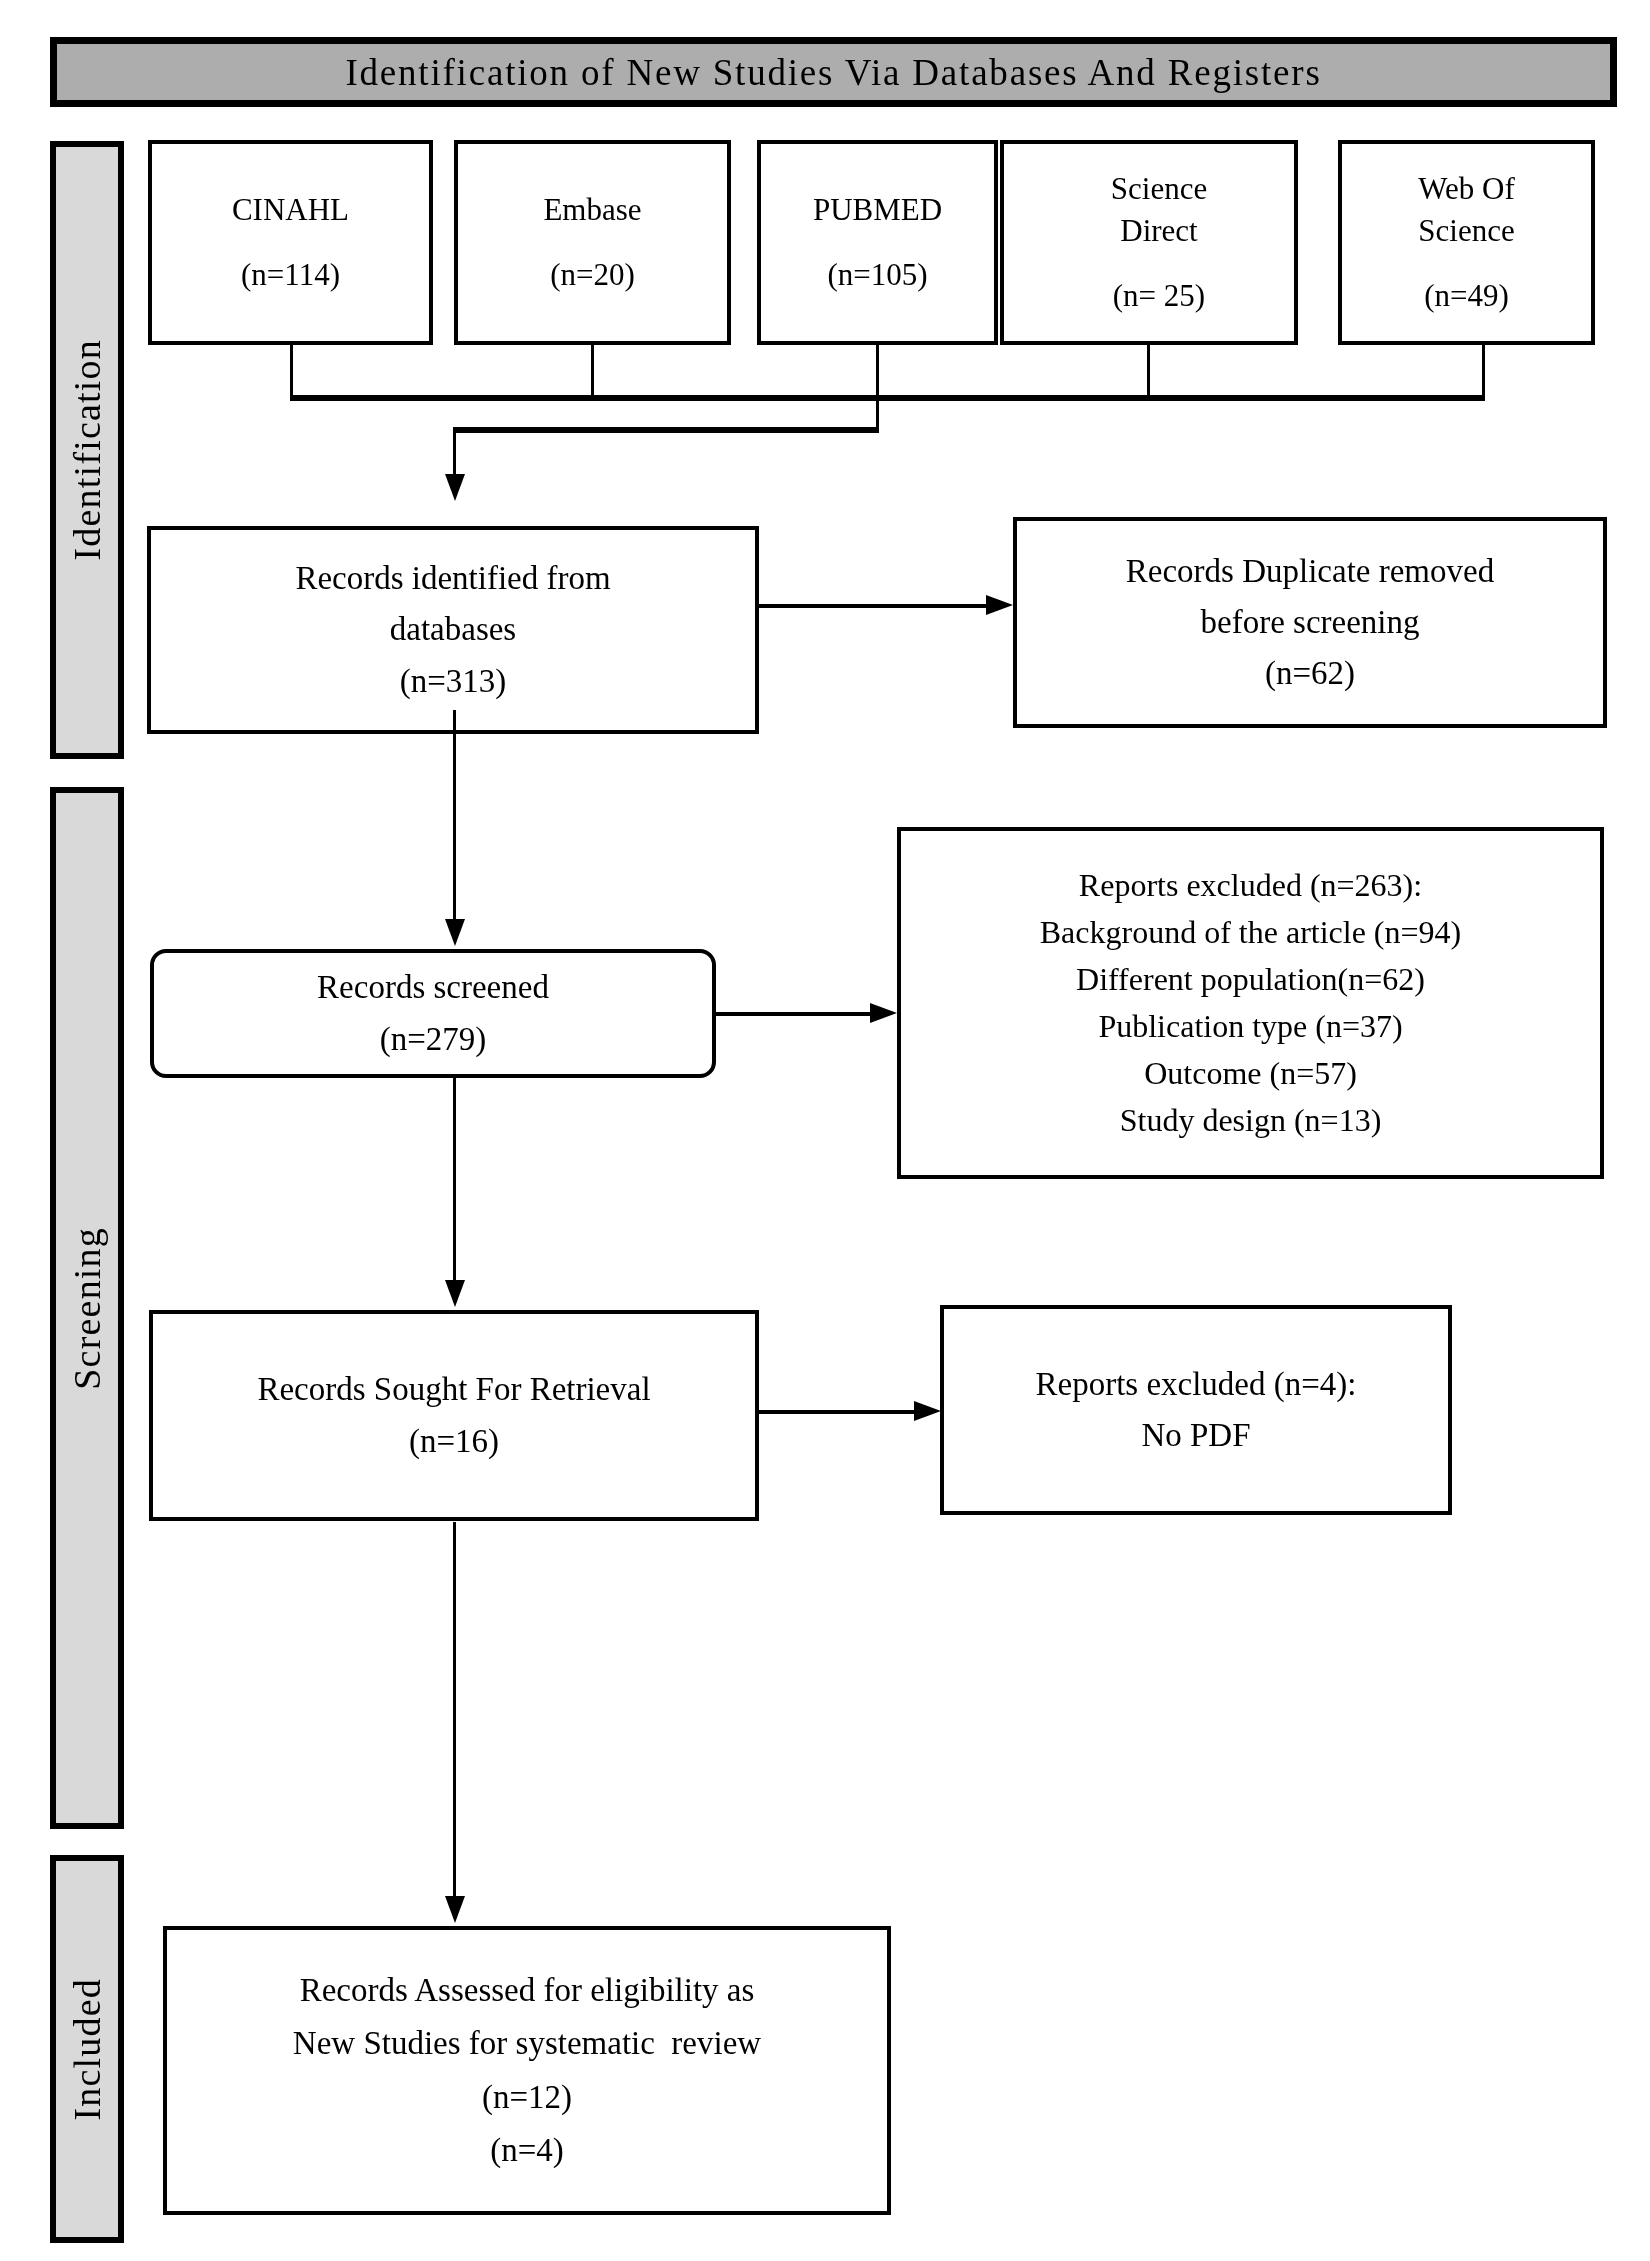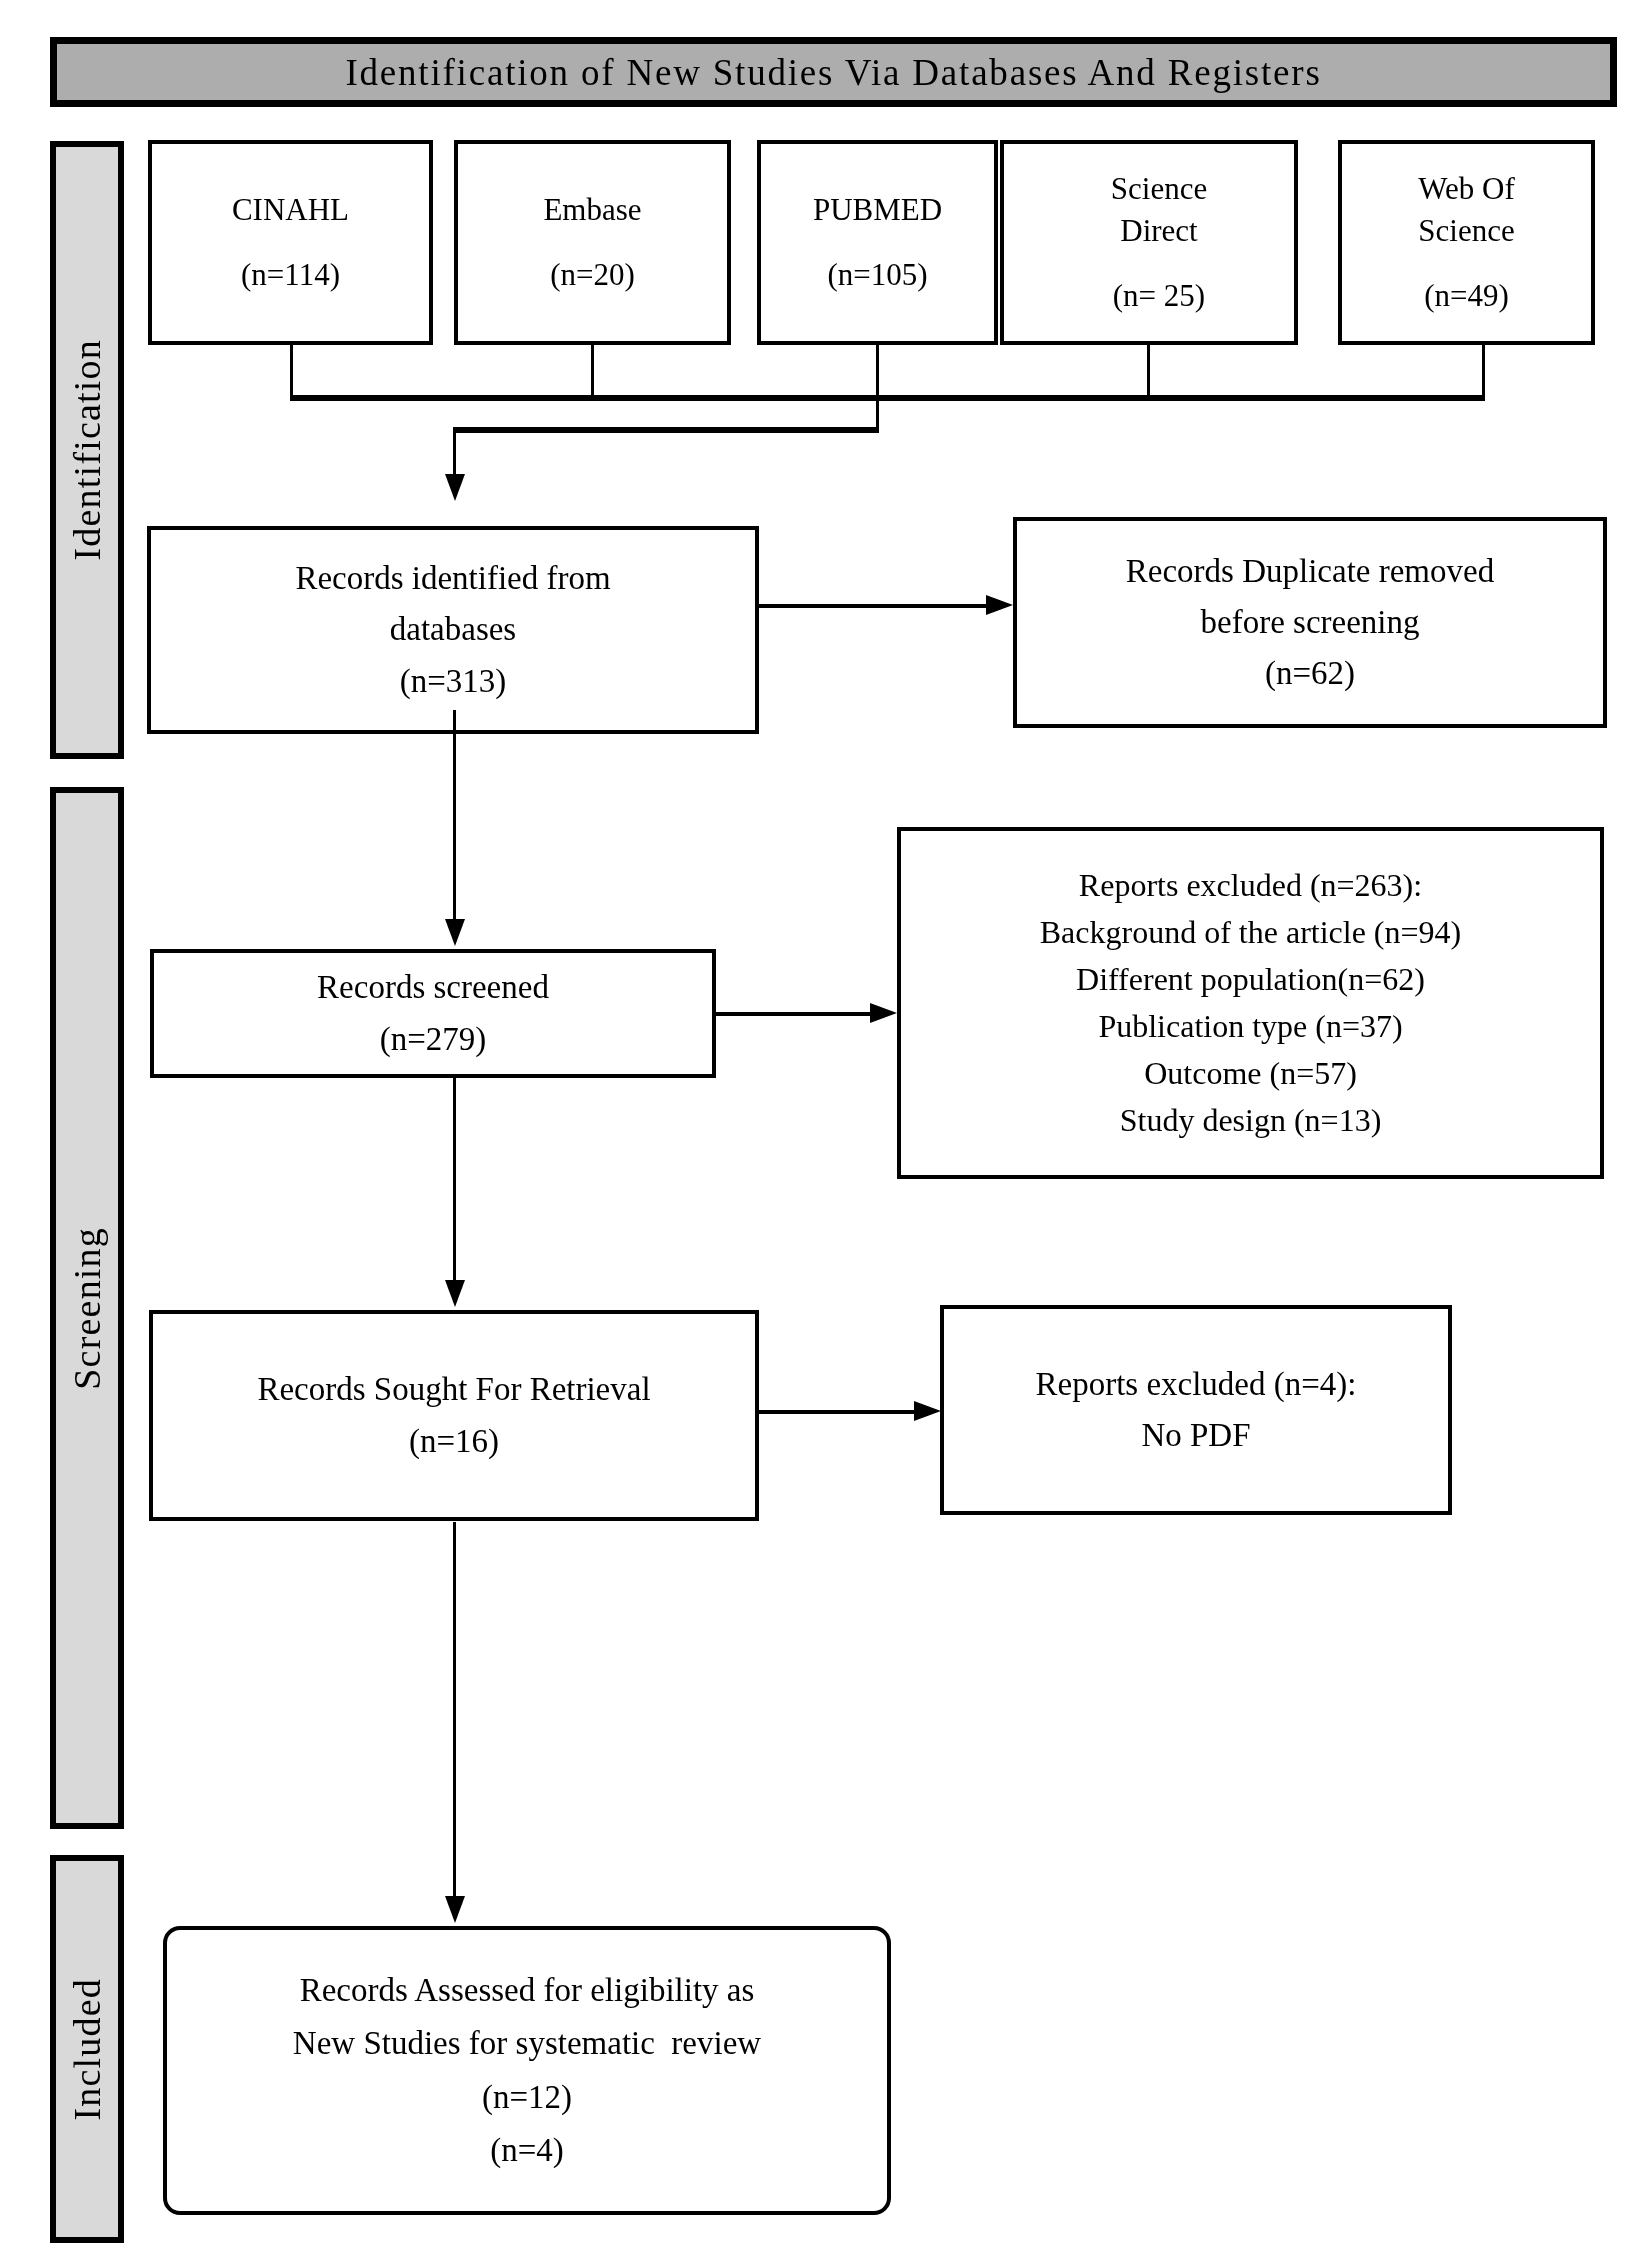--- a/index.html
+++ b/index.html
@@ -33,21 +33,21 @@
     position:absolute;background:var(--box-bg);border:4.9px solid var(--line);
     display:flex;flex-direction:column;align-items:center;justify-content:center;
     text-align:center;
   }
   .box .ln{white-space:pre;}
   .dbbox{font-size:31px;line-height:1.35;}
   .dbbox .ln{padding:0 8.6px;}
   .dbbox .gap{height:23px;}
   .main{font-size:33px;line-height:1.55;}
   .excl{font-size:32px;line-height:1.47;}
-  .assessed{font-size:33px;line-height:1.62;border-radius:17px;}
+  .assessed{font-size:33px;line-height:1.62;}
   .vline,.hline{position:absolute;background:var(--line);}
   .vline{width:3.1px;}
   .hline{height:3.1px;}
   .hline.thick{height:5.5px;}
   .arrow-down{
     position:absolute;width:0;height:0;
     border-left:10.4px solid transparent;border-right:10.4px solid transparent;
     border-top:27px solid var(--line);
   }
   .arrow-right{
@@ -121,21 +121,21 @@
 
   <div class="box main" style="left:1013px;top:517px;width:594px;height:211px;">
     <div class="ln">Records Duplicate removed</div>
     <div class="ln">before screening</div>
     <div class="ln">(n=62)</div>
   </div>
 
   <div class="vline" style="left:453px;top:710px;height:210px;"></div>
   <div class="arrow-down" style="left:445px;top:919px;"></div>
 
-  <div class="box main" style="left:150px;top:949px;width:566px;height:129px;">
+  <div class="box main" style="left:150px;top:949px;width:566px;height:129px;border-radius:16px;">
     <div class="ln">Records screened</div>
     <div class="ln">(n=279)</div>
   </div>
 
   <div class="hline" style="left:716px;top:1012px;width:155px;height:3.7px;"></div>
   <div class="arrow-right" style="left:870px;top:1003px;"></div>
 
   <div class="box excl" style="left:897px;top:827px;width:707px;height:352px;">
     <div class="ln">Reports excluded (n=263):</div>
     <div class="ln">Background of the article (n=94)</div>

